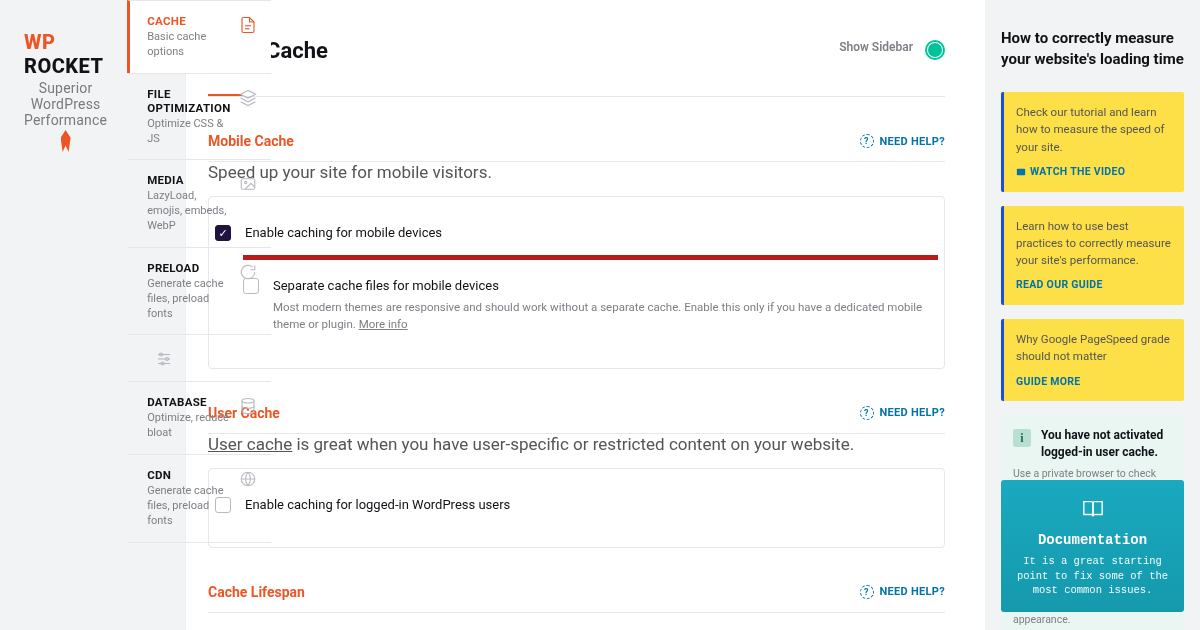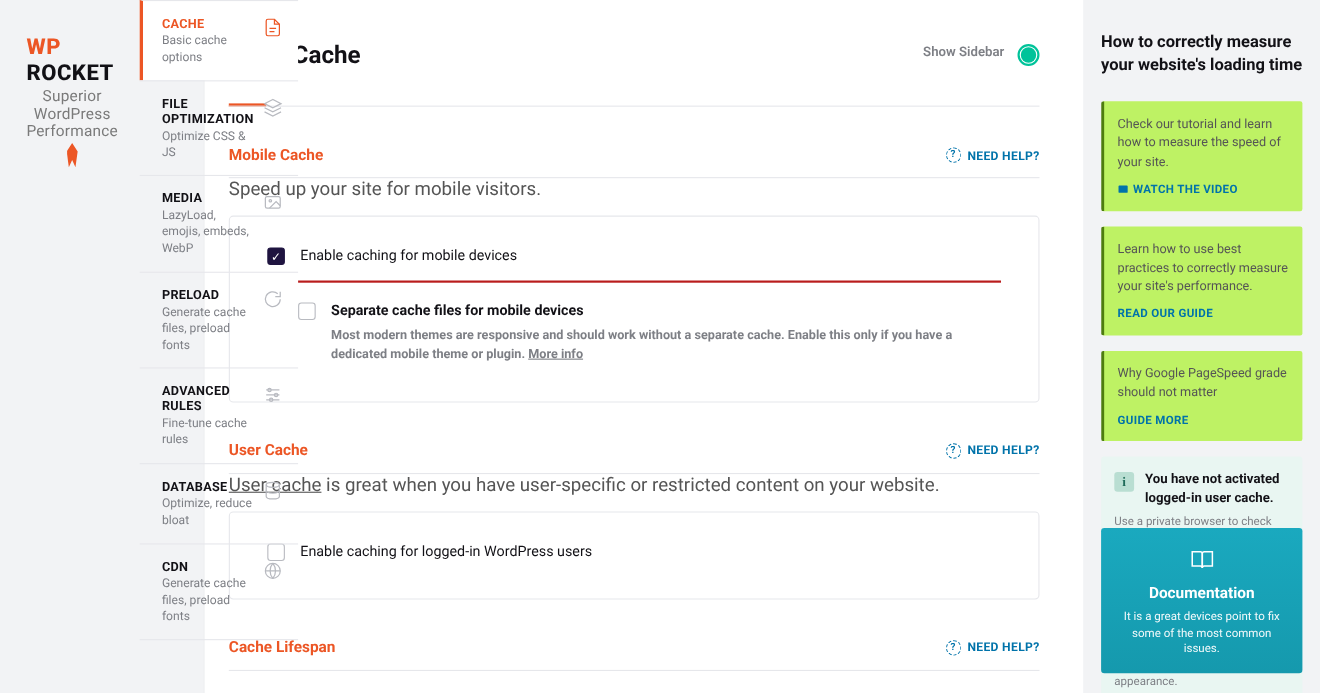--- a/index.html
+++ b/index.html
@@ -37,42 +37,42 @@
 .orange-bar { width:34px; height:3px; background:#ec5625; margin-top:24px; }
 .divider { height:1px; background:#e6e7eb; margin-top:-1px; }
 
 .section { margin-top: 36px; }
 .section-head { display:flex; align-items:center; }
 .section-title { font-size:14px; font-weight:700; color:#ec5625; flex:1; }
 .need-help { display:flex; align-items:center; gap:6px; color:#0073aa; font-size:11px; font-weight:700; letter-spacing:0.3px; cursor:pointer; }
 .help-icon { width:14px; height:14px; border:1.5px dashed #0073aa; border-radius:50%; display:flex; align-items:center; justify-content:center; font-size:9px; }
 .section-desc { font-size:17px; color:#555; }
 .section-desc .ul { text-decoration: underline; color:#555; }
-.section-body { margin-top:14px; border:1px solid #e6e7eb; border-radius:4px; padding: 20px 34px; }
+.section-body { margin-top:14px; border:1px solid #e6e7eb; border-radius:4px; padding: 20px 6px; }
 .opt { display:flex; align-items:flex-start; gap:14px; padding: 8px 0 14px 0; }
-.opt + .opt { border-top:2px solid #b91c1c; padding-top:18px; margin-left:28px;font-weight:bold; }
+.opt + .opt { border-top:5px solid #b91c1c; padding-top:18px; margin-left:28px; }
 .chk { width:16px; height:16px; border:1.5px solid #b8bac0; border-radius:3px; flex-shrink:0; display:flex; align-items:center; justify-content:center; background:#fff; }
 .chk.checked { background:#1f1440; border-color:#1f1440; color:#fff; }
 .chk.checked::after { content:"✓"; font-size:11px; line-height:1; }
 .opt-body { flex:1; }
 .opt-label { font-size:13px; color:#121116; }
 .opt-help { font-size:11.5px; color:#7d7f85; margin-top:6px; line-height:1.5; }
 .opt-help a { color:#7d7f85; text-decoration:underline; }
 .hr { height:1px; background:#e6e7eb; margin-top:12px; }
 
 
 .rpanel { width: 215px; background:#f2f3f5; padding: 28px 16px 16px 16px; overflow-y:hidden; position:relative; }
 .rpanel h2 { font-size:15px; font-weight:700; color:#121116; line-height:1.4; margin-bottom:22px; }
-.card { background:#bef264; border-left:3px solid #4d7c0f; padding:12px 12px 12px 12px; font-size:11.5px; color:#555; line-height:1.5; margin-bottom:14px; border-radius:2px; }
+.card { background:#fde047; border-left:3px solid #1d4ed8; padding:12px 12px 12px 12px; font-size:11.5px; color:#555; line-height:1.5; margin-bottom:14px; border-radius:2px; }
 .card .link { color:#0073aa; font-weight:700; font-size:10.5px; letter-spacing:0.3px; margin-top:8px; display:flex; align-items:center; gap:4px; cursor:pointer; }
 .info-card { background:#e9f6f2; border-radius:3px; padding:12px; font-size:11px; color:#444; margin-bottom:12px; position:relative;}
 .info-card .info-ic { position:absolute; left:12px; top:14px; width:18px; height:18px; background:#b9ded2; border-radius:3px; display:flex; align-items:center; justify-content:center; color:#1f6b59; font-weight:700; font-family:serif; font-size:12px; }
 .info-card .info-head { font-weight:700; color:#121116; margin-left:28px; font-size:12px; line-height:1.4; }
 .info-card .info-sub { font-size:10.5px; color:#7d7f85; margin-top:6px; line-height:1.4; }
-.doc-card { background:#17a2b8; background:linear-gradient(#1aa9bf,#1599ad); color:#fff; border-radius:3px; padding:18px 14px 14px 14px; text-align:center; position:absolute; bottom:18px; left:16px; right:16px; }
+.doc-card { background:#17a2b8; background:linear-gradient(#1aa9bf,#1599ad); color:#fff; border-radius:3px; padding:18px 14px 14px 14px; text-align:center; position:absolute; bottom:18px; left:16px; right:16px;font-family:Liberation Mono, monospace; }
 .doc-card .doc-title { font-weight:700; font-size:14px; margin-top:8px; }
 .doc-card .doc-sub { font-size:10.5px; margin-top:6px; line-height:1.4; opacity:0.95; }
 .book-icon { width:28px; height:22px; margin:0 auto; }
 </style>
 </head>
 <body>
 
 <div class="layout">
 
   <aside class="sidebar">
@@ -120,24 +120,20 @@
           <div class="txtcol">
             <div class="ttl">PRELOAD</div>
             <div class="sub">Generate cache files, preload fonts</div>
           </div>
           <svg class="nav-icon" viewBox="0 0 24 24" fill="none" stroke="currentColor" stroke-width="1.5">
             <path d="M21 12a9 9 0 1 1-3-6.7"></path>
             <polyline points="21 3 21 9 15 9"></polyline>
           </svg>
         </div>
         <div class="nav-item">
-          <div class="txtcol">
-            <div class="ttl">ADVANCED RULES</div>
-            <div class="sub">Fine-tune cache rules</div>
-          </div>
           <svg class="nav-icon" viewBox="0 0 24 24" fill="none" stroke="currentColor" stroke-width="1.5">
             <line x1="4" y1="6" x2="20" y2="6"></line>
             <line x1="4" y1="12" x2="20" y2="12"></line>
             <line x1="4" y1="18" x2="20" y2="18"></line>
             <circle cx="8" cy="6" r="2"></circle>
             <circle cx="16" cy="12" r="2"></circle>
             <circle cx="10" cy="18" r="2"></circle>
           </svg>
         </div>
         <div class="nav-item">
@@ -285,16 +281,16 @@
       <div class="info-head" style="margin-left:0">logged-in user cache.</div>
       <div class="info-sub">Use a private browser to check your website's speed and visual appearance.</div>
     </div>
 
     <div class="doc-card">
       <svg class="book-icon" viewBox="0 0 24 24" fill="none" stroke="#fff" stroke-width="1.5">
           <path d="M2 4h8a2 2 0 0 1 2 2v14a2 2 0 0 0-2-2H2z"></path>
           <path d="M22 4h-8a2 2 0 0 0-2 2v14a2 2 0 0 1 2-2h8z"></path>
         </svg>
       <div class="doc-title">Documentation</div>
-      <div class="doc-sub">It is a great devices point to fix some of the most common issues.</div>
+      <div class="doc-sub">It is a great starting point to fix some of the most common issues.</div>
     </div>
   </aside>
 </div>
 
 </body></html>

